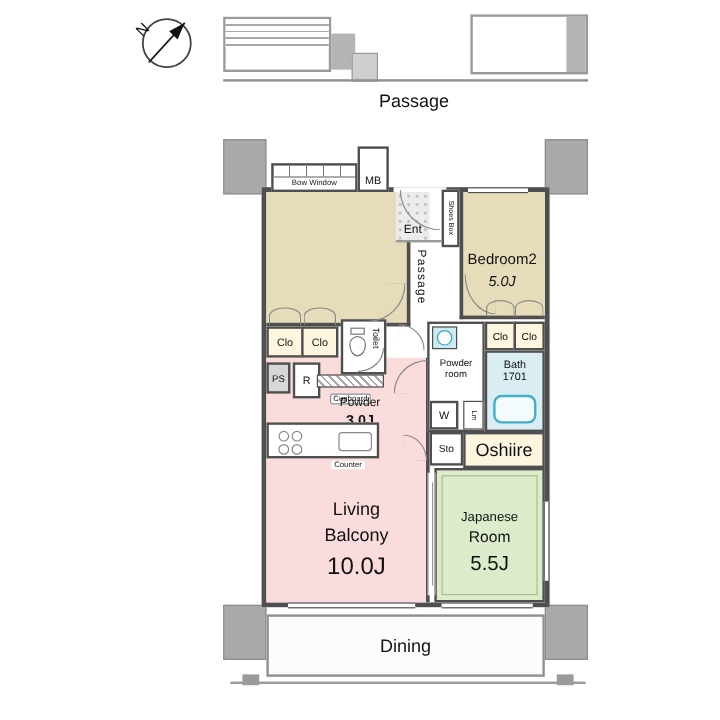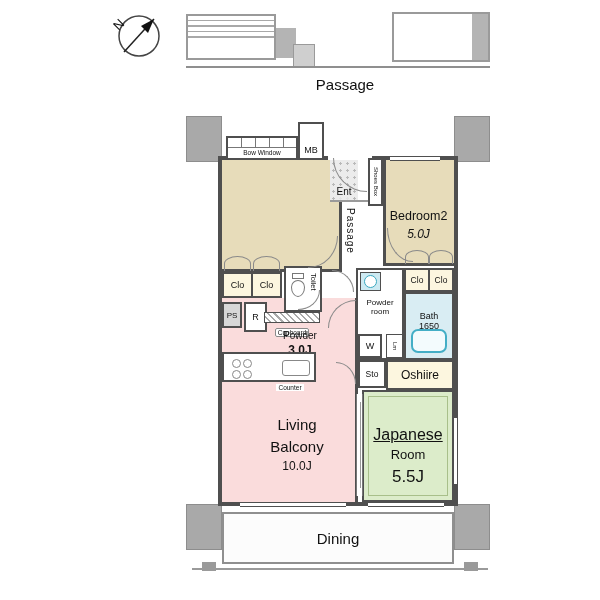--- a/index.html
+++ b/index.html
@@ -94,22 +94,22 @@
   </div>
   <div class="abs flexc" style="left:358px;top:334px;width:24px;height:24px;border:2px solid #4f4f4f;background:#fff;">
     <span style="font-size:9px;">W</span>
   </div>
   <div class="abs flexc" style="left:386px;top:334px;width:17px;height:24px;border:1.5px solid #4f4f4f;background:#fff;">
     <span class="v" style="font-size:6px;">Lm</span>
   </div>
   <div class="arc" style="left:332px;top:270px;width:22px;height:22px;border-right:1.2px solid #8a8a8a;border-top:1.2px solid #8a8a8a;border-top-right-radius:100%;"></div>
 
   <div class="abs" style="left:404px;top:292px;width:50px;height:68px;background:#d9edf3;border:2.5px solid #4f4f4f;">
-    <div class="cap" style="margin-top:17px;font-size:9px;">Bath</div>
-    <div class="cap" style="font-size:9px;">1650</div>
+    <div class="cap" style="margin-top:5px;font-size:9px;">Bath</div>
+    <div class="cap" style="font-size:9px;">1701</div>
     <div style="position:absolute;left:5px;bottom:5px;width:36px;height:24px;border:2px solid #43aec6;border-radius:7px;background:#f3fbfd;box-sizing:border-box;"></div>
   </div>
 
   <div class="abs flexc" style="left:404px;top:268px;width:26px;height:24px;background:#fcf6df;border:2px solid #4f4f4f;">
     <span style="font-size:8.5px;">Clo</span>
   </div>
   <div class="abs flexc" style="left:428px;top:268px;width:26px;height:24px;background:#fcf6df;border:2px solid #4f4f4f;">
     <span style="font-size:8.5px;">Clo</span>
   </div>
   <div class="arc" style="left:405px;top:250px;width:24px;height:14px;border:1px solid #8a8a8a;border-bottom:none;border-radius:100% 100% 0 0;"></div>
@@ -140,21 +140,21 @@
   </div>
   <div class="abs cap" style="left:260px;top:376px;width:60px;">
     <span style="font-size:6.5px;background:#fff;padding:0 2px;">Counter</span>
   </div>
 
   <div class="abs flexc" style="left:358px;top:360px;width:28px;height:28px;background:#fff;border:2.5px solid #4f4f4f;">
     <span style="font-size:8.5px;">Sto</span>
   </div>
   <div class="arc" style="left:336px;top:362px;width:20px;height:22px;border-top:1.2px solid #8a8a8a;border-right:1.2px solid #8a8a8a;border-top-right-radius:100%;"></div>
   <div class="abs flexc" style="left:386px;top:360px;width:68px;height:30px;background:#fcf6df;border:2.5px solid #4f4f4f;">
-    <span style="font-size:12px;">Oshiire</span>
+    <span style="font-size:15px;">Oshiire</span>
   </div>
 
   <div class="abs" style="left:356px;top:394px;width:7px;height:102px;background:#fff;border-left:1px solid #777;border-right:1px solid #777;">
     <div style="position:absolute;left:2.5px;top:8px;width:1px;height:86px;background:#999;"></div>
   </div>
 
   <div class="arc" style="left:308px;top:236px;width:30px;height:32px;border-right:1.2px solid #8a8a8a;border-bottom:1.2px solid #8a8a8a;border-bottom-right-radius:100%;"></div>
   <div class="arc" style="left:387px;top:228px;width:26px;height:34px;border-left:1.2px solid #8a8a8a;border-bottom:1.2px solid #8a8a8a;border-bottom-left-radius:100%;"></div>
   <div class="arc" style="left:328px;top:300px;width:28px;height:28px;border-left:1.2px solid #8a8a8a;border-top:1.2px solid #8a8a8a;border-top-left-radius:100%;"></div>
 
@@ -163,24 +163,24 @@
   <div class="abs" style="left:240px;top:502px;width:106px;height:5px;background:#fff;border-top:1.2px solid #4f4f4f;border-bottom:1.2px solid #4f4f4f;"></div>
   <div class="abs" style="left:368px;top:502px;width:76px;height:5px;background:#fff;border-top:1.2px solid #4f4f4f;border-bottom:1.2px solid #4f4f4f;"></div>
 
   <div class="abs cap" style="left:383px;top:208px;width:71px;line-height:1.4;">
     <div style="font-size:12.5px;">Bedroom2</div>
     <div style="font-size:12px;font-style:italic;">5.0J</div>
   </div>
   <div class="abs cap" style="left:222px;top:414px;width:150px;line-height:1.45;">
     <div style="font-size:15px;">Living</div>
     <div style="font-size:15px;">Balcony</div>
-    <div style="font-size:12px;">10.0J</div>
+    <div style="font-size:20px;">10.0J</div>
   </div>
   <div class="abs cap" style="left:362px;top:424px;width:92px;line-height:1.4;">
-    <div style="font-size:16px;text-decoration:underline;">Japanese</div>
+    <div style="font-size:11px;">Japanese</div>
     <div style="font-size:13px;">Room</div>
     <div style="font-size:17px;">5.5J</div>
   </div>
 
   <div class="abs flexc" style="left:222px;top:512px;width:232px;height:52px;border:2px solid #8f8f8f;background:#fcfcfc;">
     <span style="font-size:15px;">Dining</span>
   </div>
   <div class="abs" style="left:192px;top:568px;width:296px;height:2px;background:#9a9a9a;"></div>
   <div class="abs" style="left:202px;top:562px;width:14px;height:9px;background:#9a9a9a;"></div>
   <div class="abs" style="left:464px;top:562px;width:14px;height:9px;background:#9a9a9a;"></div>

